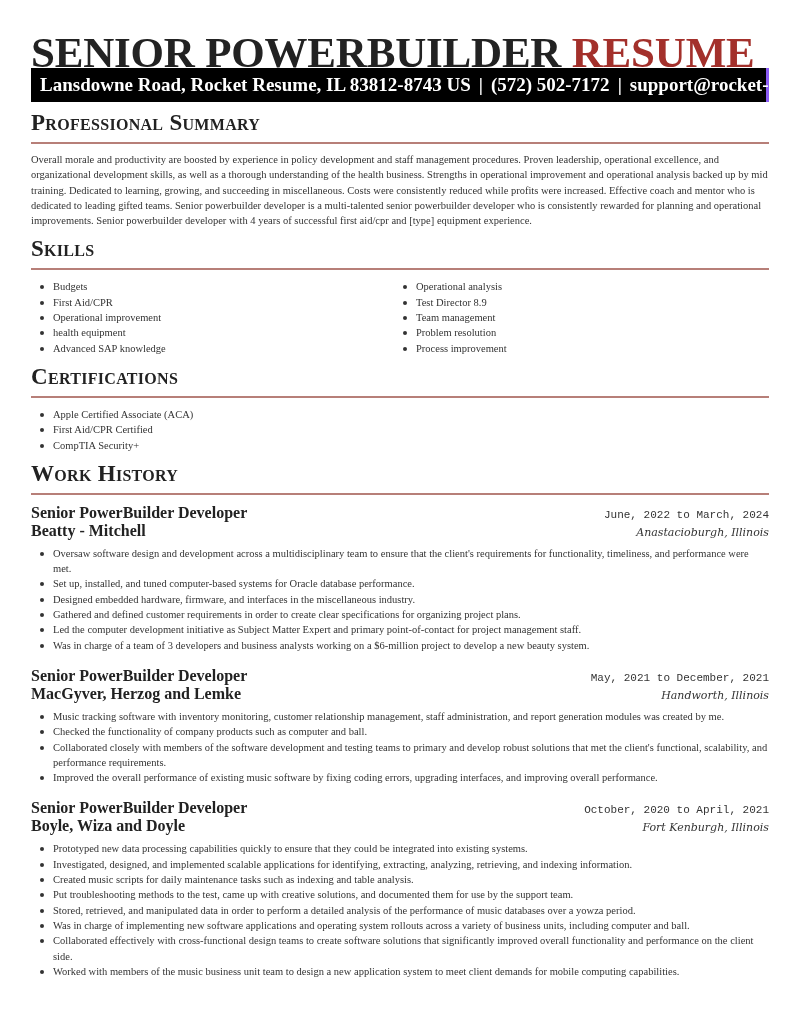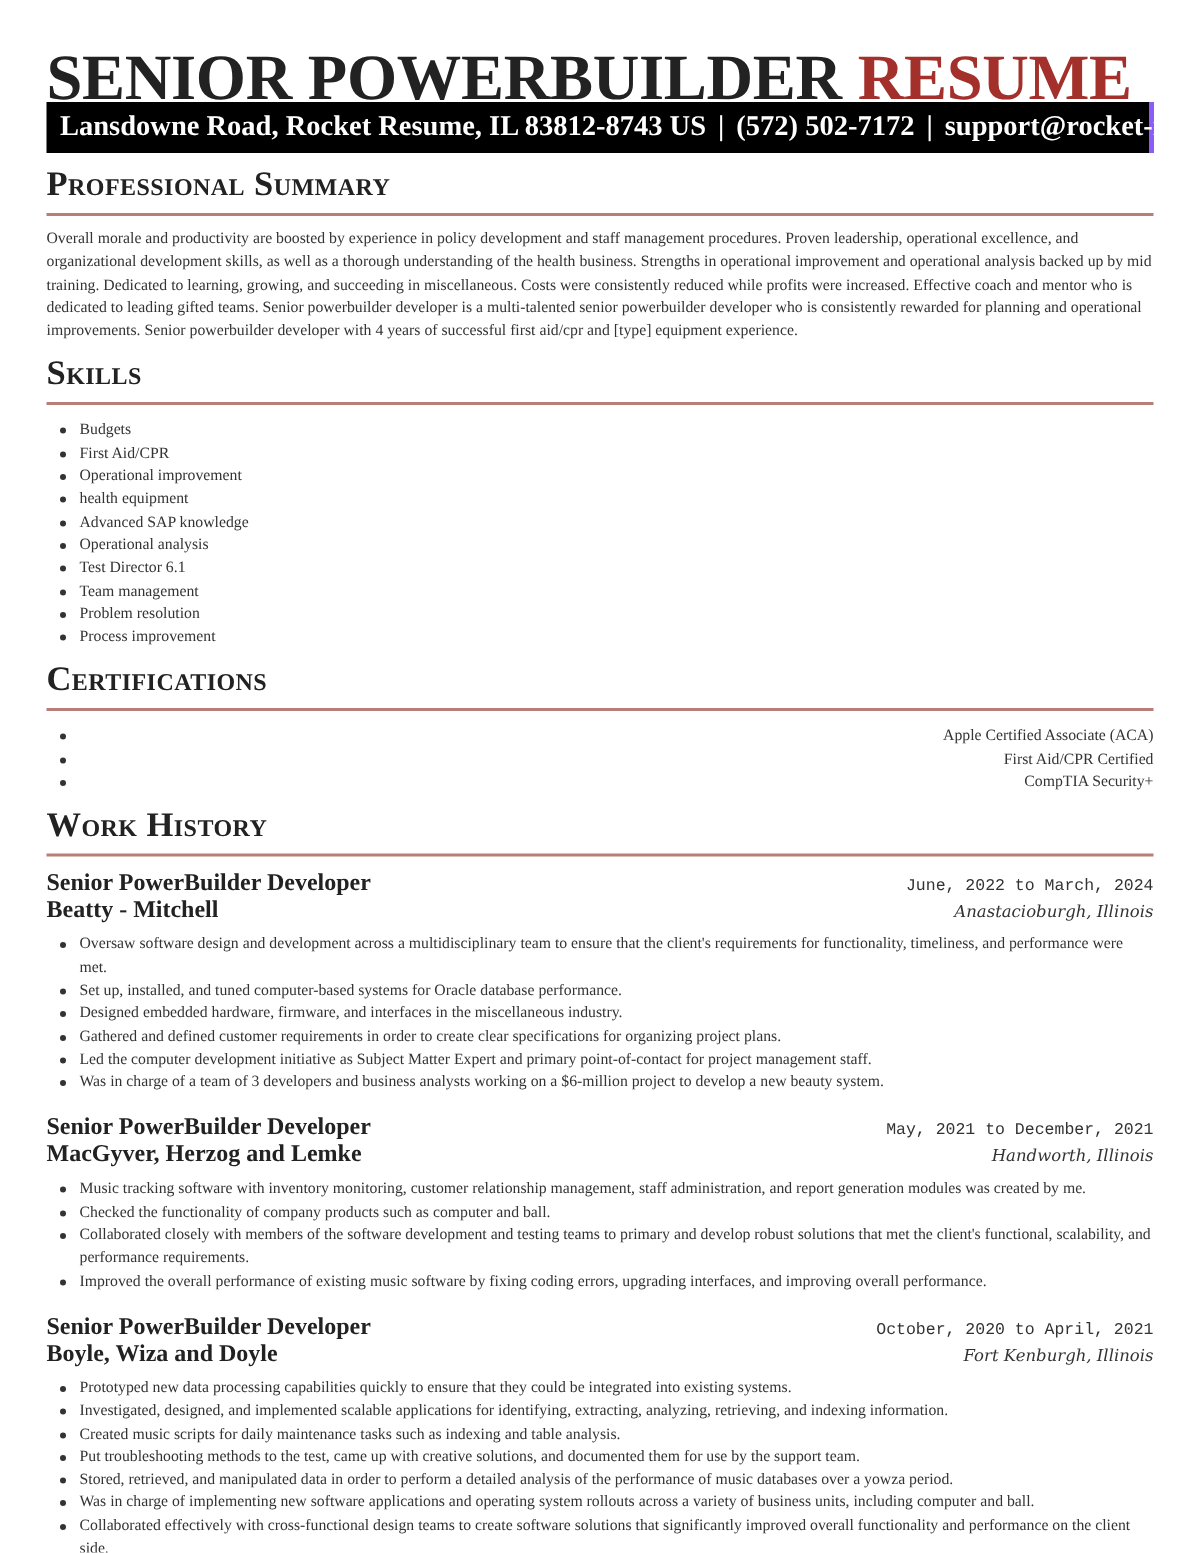--- a/index.html
+++ b/index.html
@@ -65,23 +65,23 @@
   ul.bullets li::before {
     content: "";
     position: absolute;
     left: 9px;
     top: 6px;
     width: 4px; height: 4px;
     border-radius: 50%;
     background: #333;
   }
 
-  .skills { display: flex; margin-top: 9px; flex-direction: column; }
+  .skills { display: flex; margin-top: 9px; }
   .skills .col { width: 363px; }
-  .certs { margin-top: 9px; text-align: right; }
+  .certs { margin-top: 9px; }
 
   .job { margin-top: 9px; }
   .job + .job { margin-top: 14px; }
   .job-row {
     display: flex; justify-content: space-between; align-items: baseline;
     height: 18px; line-height: 18px;
   }
   .job-title, .job-company {
     font-family: "Liberation Serif", serif;
     font-weight: bold;
@@ -124,21 +124,21 @@
     <div class="skills">
       <ul class="bullets col">
         <li>Budgets</li>
         <li>First Aid/CPR</li>
         <li>Operational improvement</li>
         <li>health equipment</li>
         <li>Advanced SAP knowledge</li>
       </ul>
       <ul class="bullets col">
         <li>Operational analysis</li>
-        <li>Test Director 6.1</li>
+        <li>Test Director 8.9</li>
         <li>Team management</li>
         <li>Problem resolution</li>
         <li>Process improvement</li>
       </ul>
     </div>
   </section>
 
   <section class="section">
     <h2 class="section-title">Certifications</h2>
     <div class="rule"></div>

